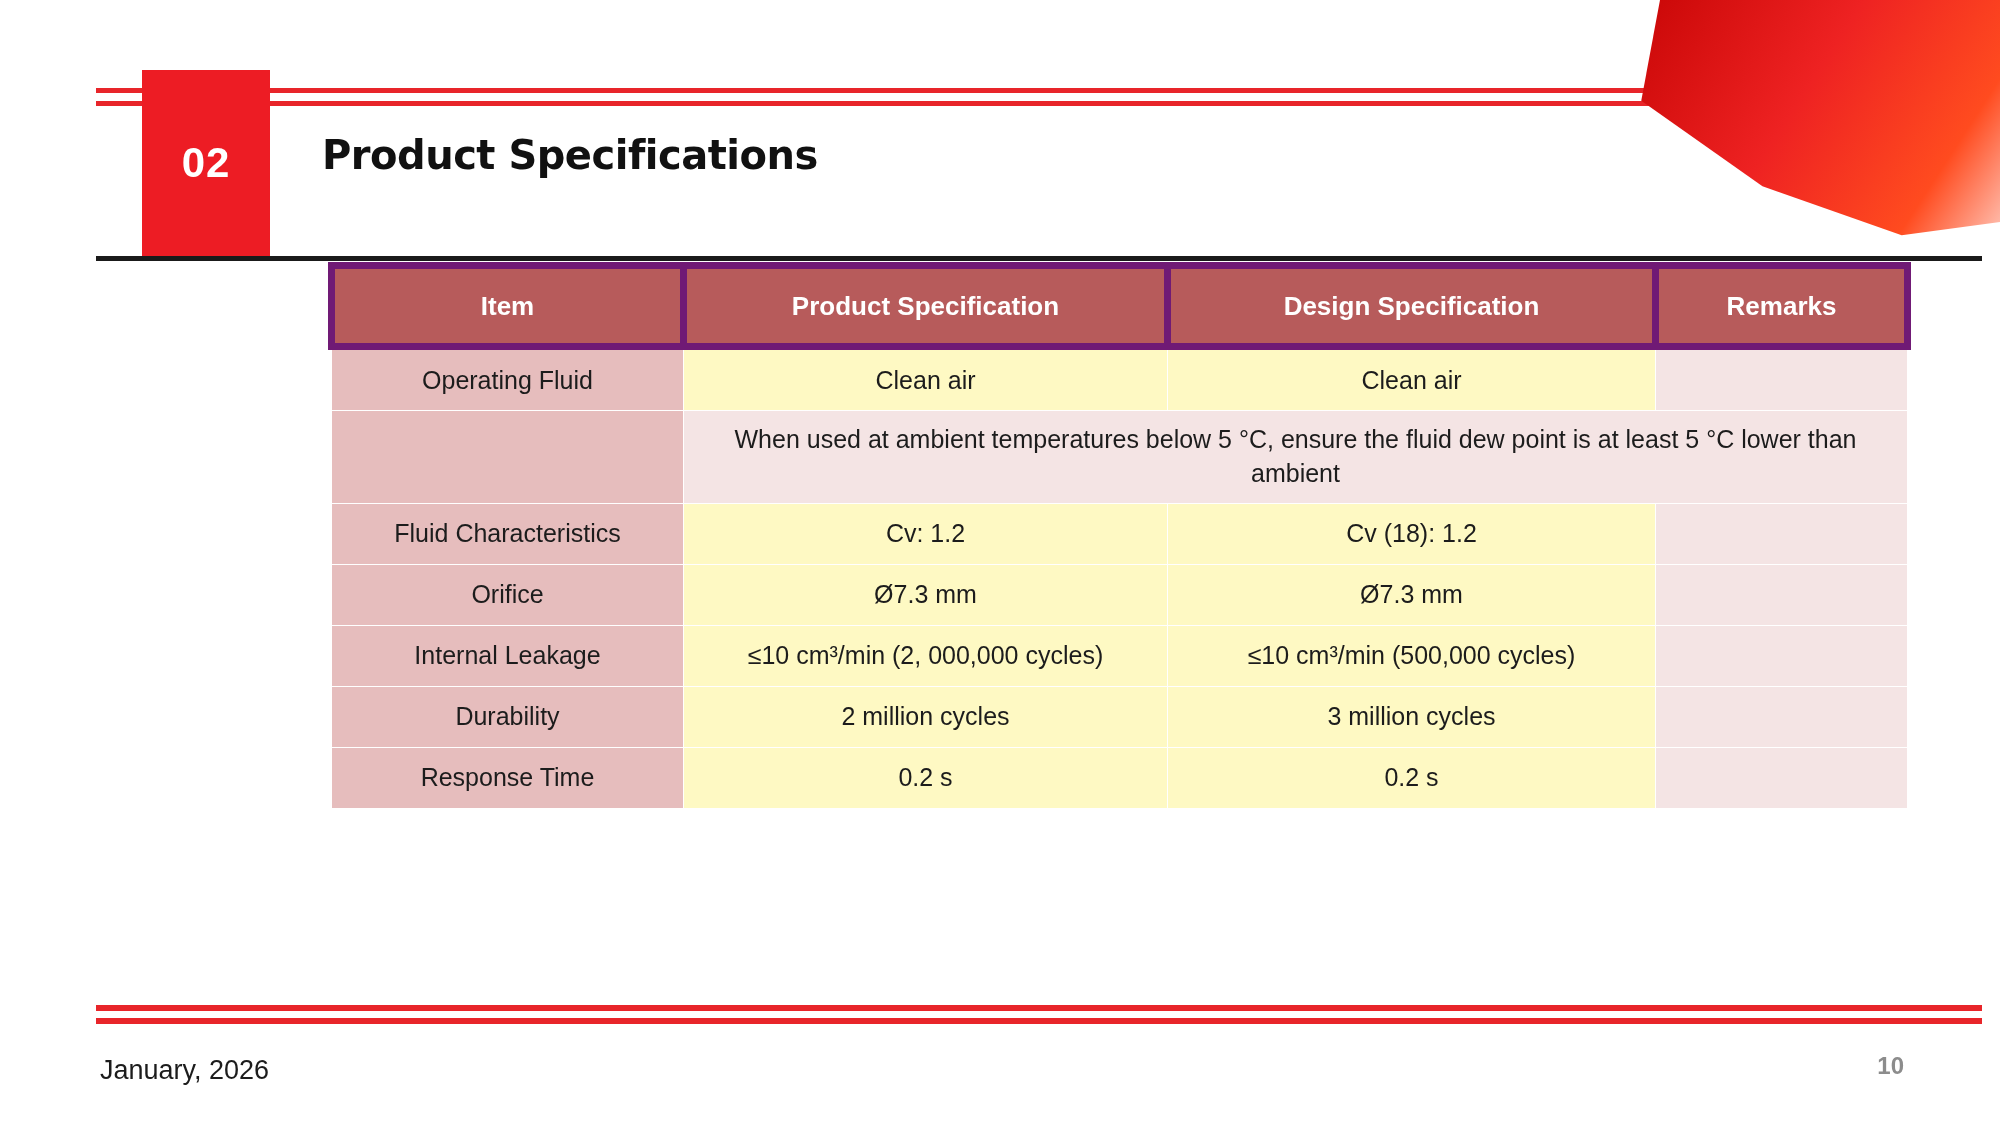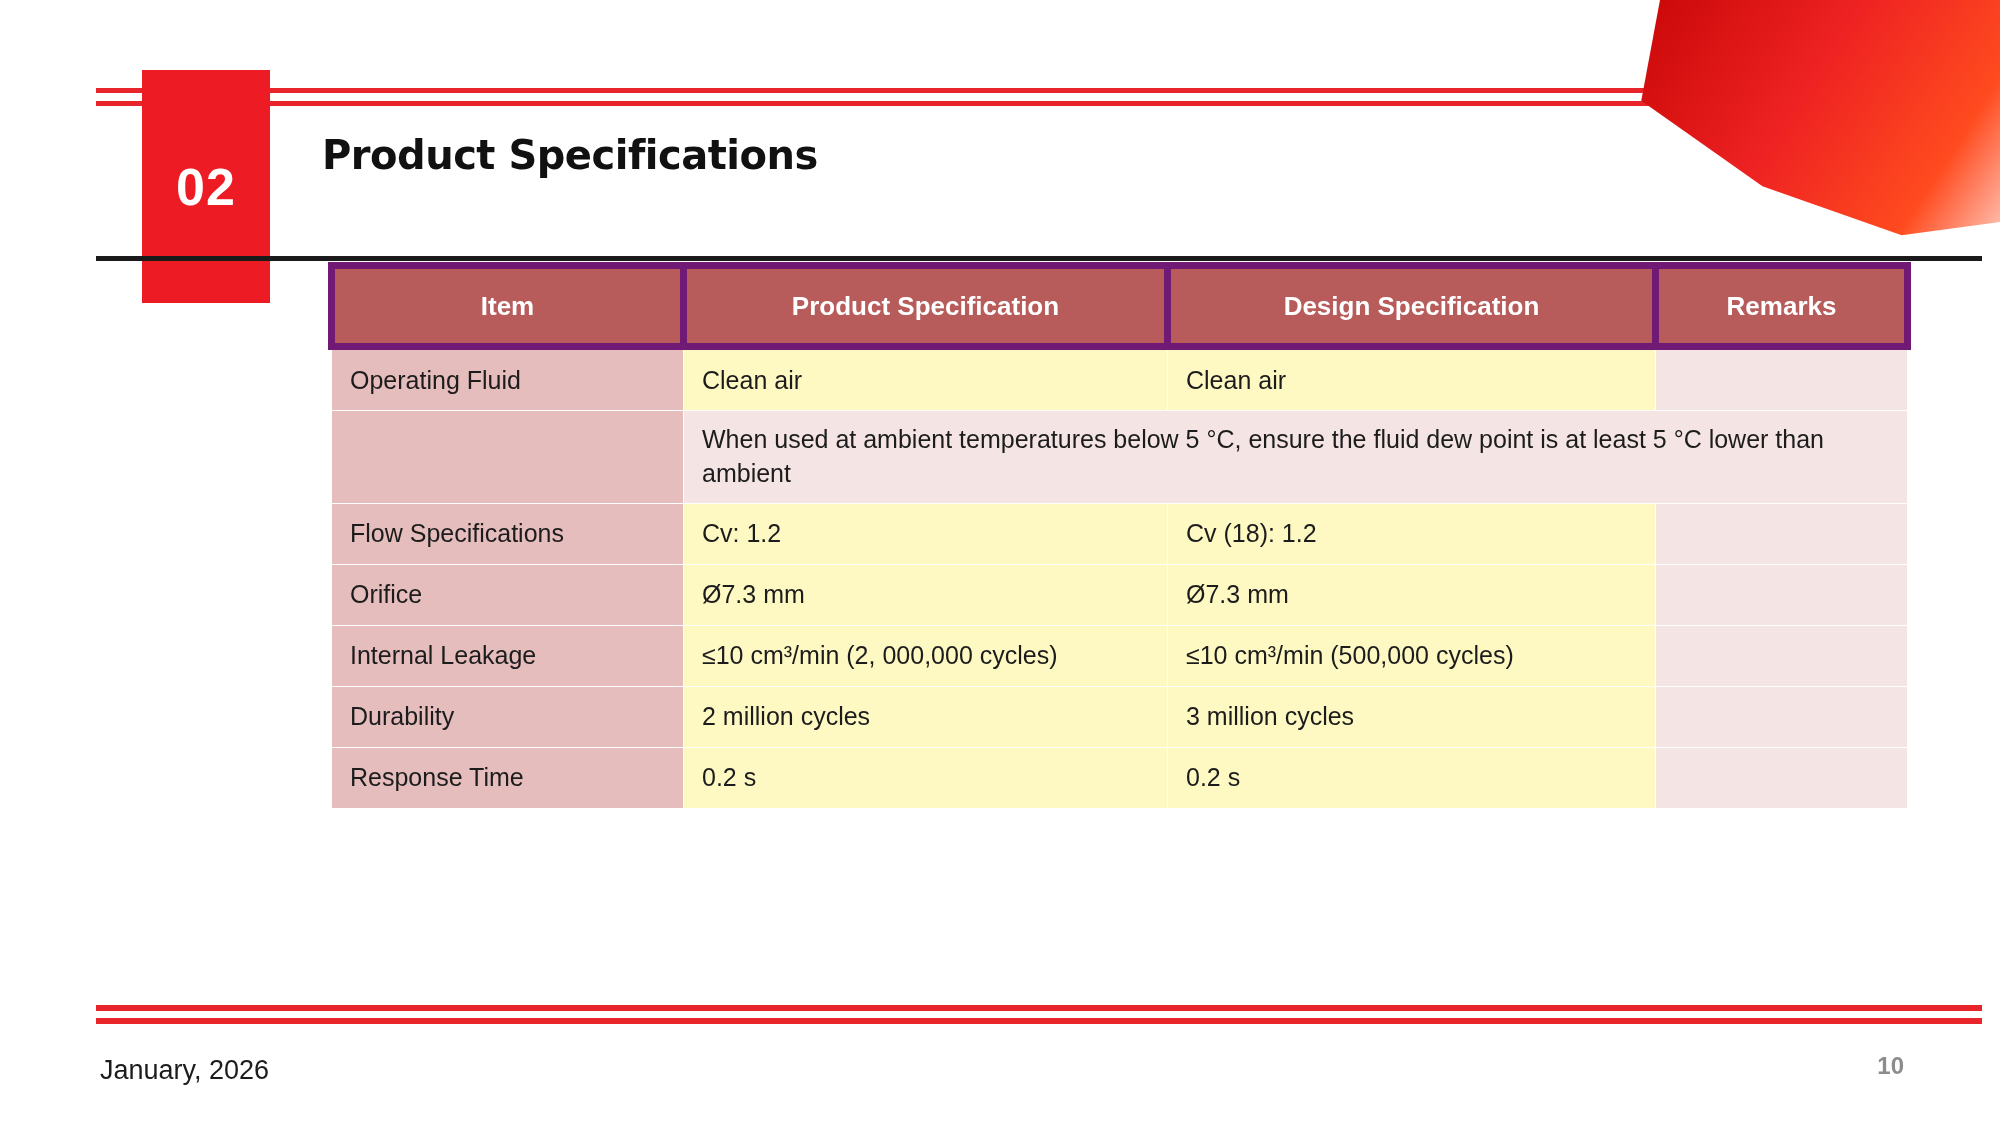--- a/index.html
+++ b/index.html
@@ -38,27 +38,27 @@
     top: 256px;
     height: 5px;
     background: #1a1a1a;
   }
 
   .section-number-box {
     position: absolute;
     left: 142px;
     top: 70px;
     width: 128px;
-    height: 233px;
+    height: 186px;
     background: #ed1c24;
     color: #ffffff;
     display: flex;
     align-items: center;
     justify-content: center;
-    font-size: 52px;
+    font-size: 42px;
     font-weight: bold;
     letter-spacing: 1px;
   }
 
   .slide-title {
     position: absolute;
     left: 322px;
     top: 132px;
     font-size: 40px;
     font-weight: bold;
@@ -138,20 +138,21 @@
     height: 74px;
     text-align: center;
     border: 7px solid #701a75;
     padding: 0 10px;
   }
   .spec-table td {
     border: 1px solid #ffffff;
     padding: 12px 18px;
     vertical-align: middle;
     height: 36px;
+    text-align: center;
   }
   .col-item   { width: 352px; }
   .col-prod   { width: 484px; }
   .col-design { width: 488px; }
   .col-rem    { width: 252px; }
 
   td.cell-item   { background: #e6bdbd; }
   td.cell-body   { background: #fef9c3; }
   td.cell-note   { background: #f4e4e4; line-height: 1.35; }
   td.cell-remark { background: #f4e4e4; }
@@ -225,21 +226,21 @@
       <td class="cell-item">Operating Fluid</td>
       <td class="cell-body">Clean air</td>
       <td class="cell-body">Clean air</td>
       <td class="cell-remark"></td>
     </tr>
     <tr>
       <td class="cell-blank"></td>
       <td class="cell-note" colspan="3">When used at ambient temperatures below 5 °C, ensure the fluid dew point is at least 5 °C lower than ambient</td>
     </tr>
     <tr>
-      <td class="cell-item">Flow Specifications</td>
+      <td class="cell-item">Fluid Characteristics</td>
       <td class="cell-body">Cv: 1.2</td>
       <td class="cell-body">Cv (18): 1.2</td>
       <td class="cell-remark"></td>
     </tr>
     <tr>
       <td class="cell-item">Orifice</td>
       <td class="cell-body">Ø7.3 mm</td>
       <td class="cell-body">Ø7.3 mm</td>
       <td class="cell-remark"></td>
     </tr>

